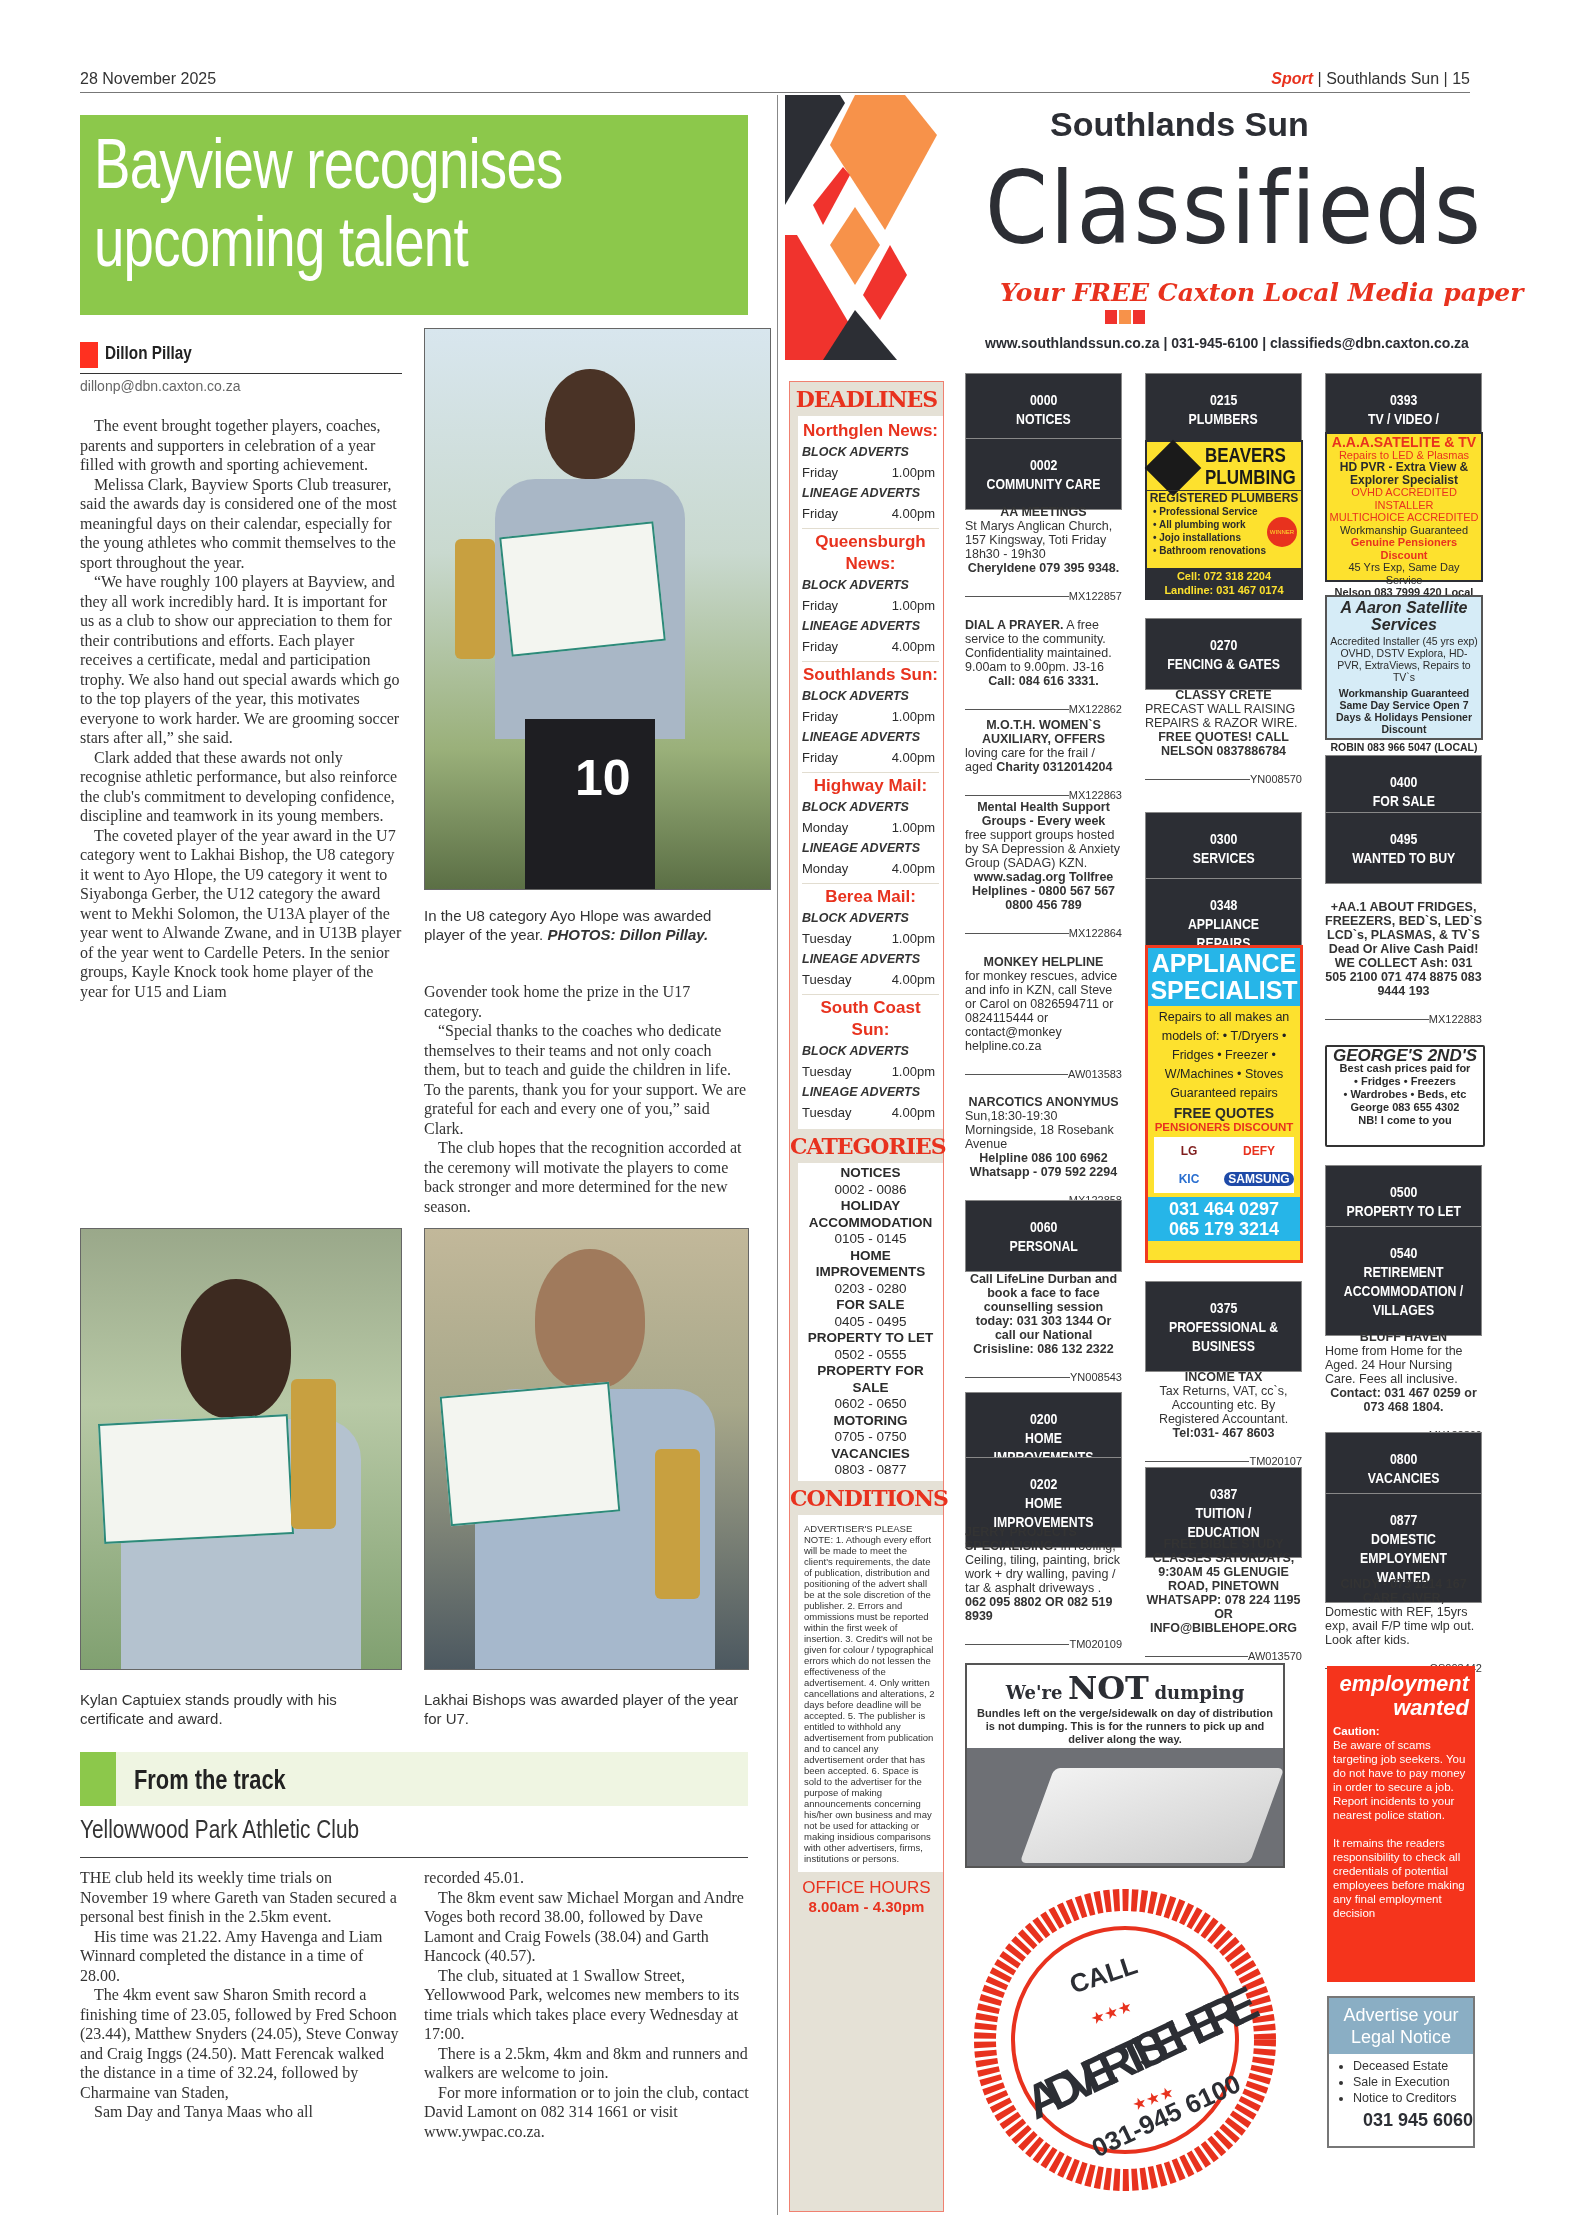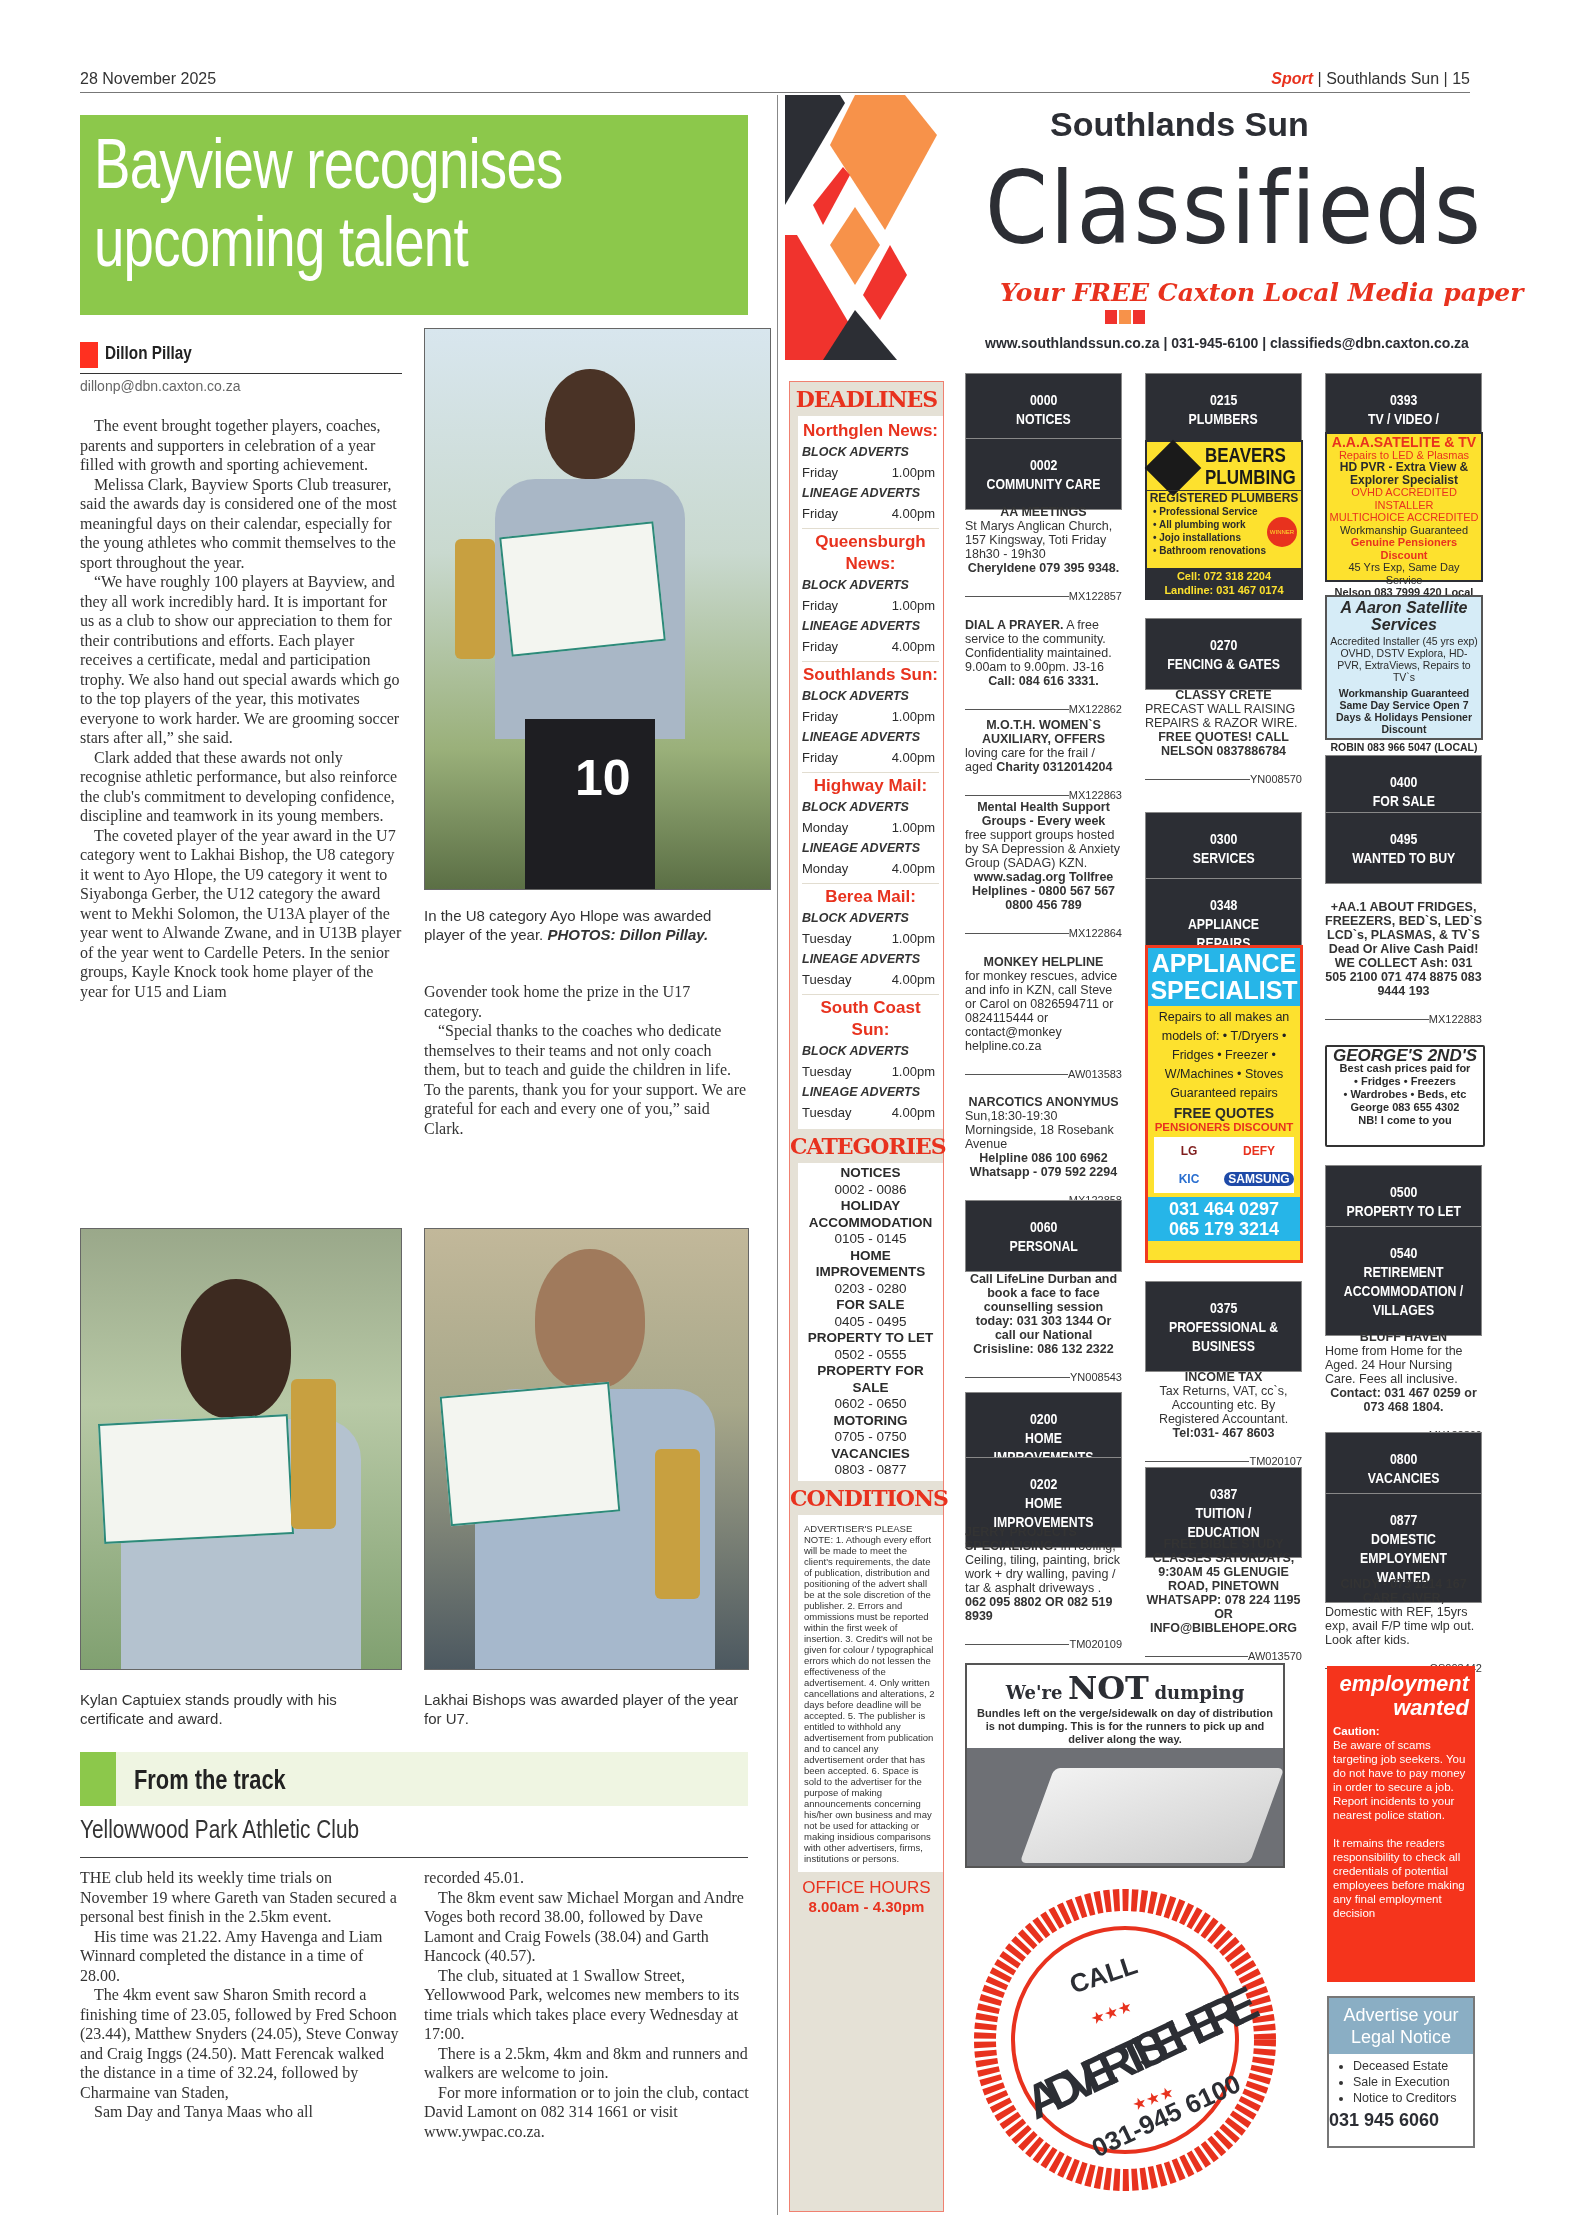--- a/index.html
+++ b/index.html
@@ -118,20 +118,21 @@
   <div style="position:absolute;left:30px;top:210px;width:40px;height:120px;background:#c8a040;border-radius:6px"></div>
 </div>
 <div class="abs cap cap1">
   <span>In the U8 category Ayo Hlope was awarded player of the year.</span>
   <i>PHOTOS: Dillon Pillay.</i>
 </div>
 
 <div class="abs body col2">
   <p class="first">Govender took home the prize in the U17 category.</p>
   <p>“Special thanks to the coaches who dedicate themselves to their teams and not only coach them, but to teach and guide the children in life. To the parents, thank you for your support. We are grateful for each and every one of you,” said Clark.</p>
+  <p>The club hopes that the recognition accorded at the ceremony will motivate the players to come back stronger and more determined for the new season.</p>
 </div>
 
 <div class="abs photo ph2">
   <div class="kid" style="left:100px;top:50px;width:110px;height:140px;background:#3d2a20"></div>
   <div class="shirt" style="left:40px;top:190px;width:240px;height:260px;background:#b4c2cf"></div>
   <div class="cert" style="left:20px;top:190px;width:190px;height:120px;transform:rotate(-3deg)"></div>
   <div style="position:absolute;left:210px;top:150px;width:45px;height:150px;background:#c8a040;border-radius:6px"></div>
 </div>
 <div class="abs photo ph3">
   <div class="kid" style="left:110px;top:20px;width:110px;height:140px;background:#a07a5c"></div>
@@ -502,14 +503,14 @@
   <div>Be aware of scams targeting job seekers. You do not have to pay money in order to secure a job. Report incidents to your nearest police station.</div>
   <div style="margin-top:14px">It remains the readers responsibility to check all credentials of potential employees before making any final employment decision</div>
 </div>
 <div class="abs legal">
   <div style="background:#8aaec4;color:#fff;text-align:center;font-weight:normal;font-size:18px;line-height:22px;padding:6px 4px">Advertise your Legal Notice</div>
   <ul style="font-size:12.5px;line-height:16px;padding:4px 0 0 24px;color:#333">
     <li>Deceased Estate</li>
     <li>Sale in Execution</li>
     <li>Notice to Creditors</li>
   </ul>
-  <div style="text-align:left;font-weight:bold;font-size:18px;margin-top:4px;color:#2c2e34">031 945 6060</div>
+  <div style="text-align:right;font-weight:bold;font-size:18px;margin-top:4px;color:#2c2e34">031 945 6060</div>
 </div>
 
 </body></html>

